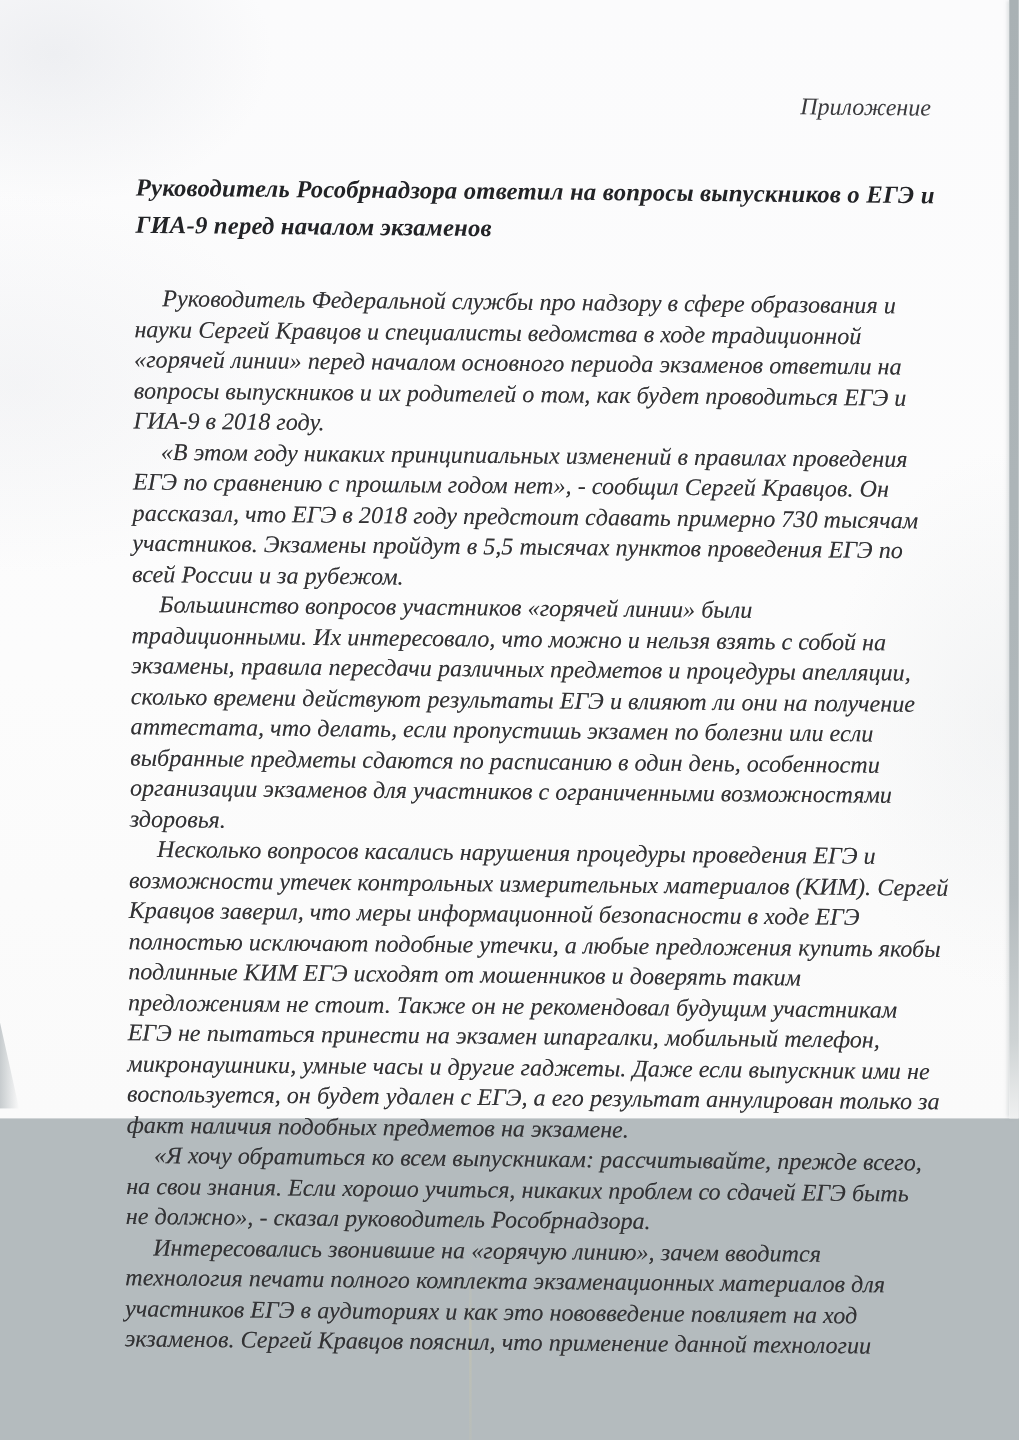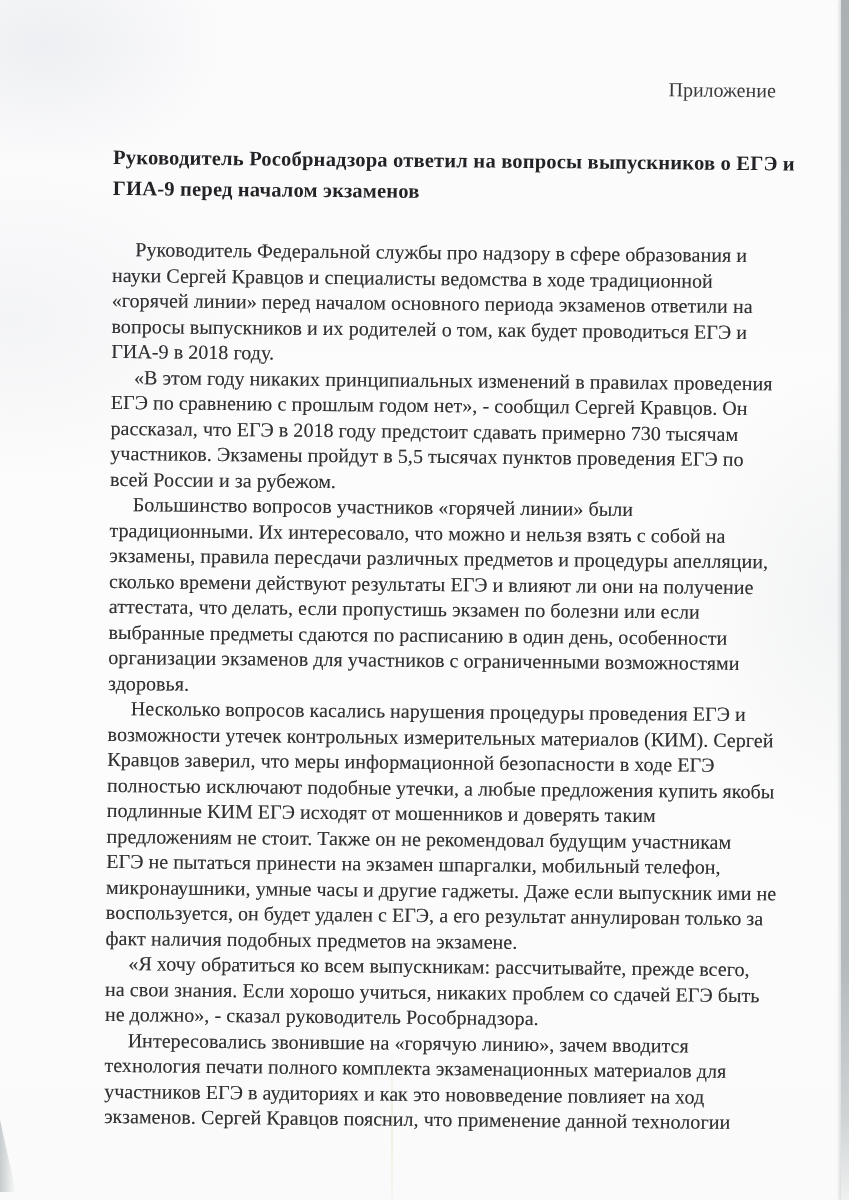--- a/index.html
+++ b/index.html
@@ -11,21 +11,22 @@
     height: 1200px;
     overflow: hidden;
     position: relative;
     background: #b4bbbe;
     font-family: "Liberation Serif", "DejaVu Serif", serif;
   }
   .scan-root {
     position: absolute;
     inset: 0;
     width: 849px;
-    height: 1200px;
+    height: 932px;
+    font-style: italic;
   }
   
   .paper {
     position: absolute;
     inset: 0;
     background:
       radial-gradient(260px 180px at 45px 45px, rgba(204,208,216,0.28), rgba(204,208,216,0) 70%),
       radial-gradient(320px 220px at 15px 320px, rgba(208,211,219,0.18), rgba(208,211,219,0) 72%),
       radial-gradient(200px 300px at 840px 600px, rgba(225,228,230,0.35), rgba(225,228,230,0) 75%),
       linear-gradient(180deg, #fbfbfc 0%, #fcfcfc 60%, #fafafa 100%);

